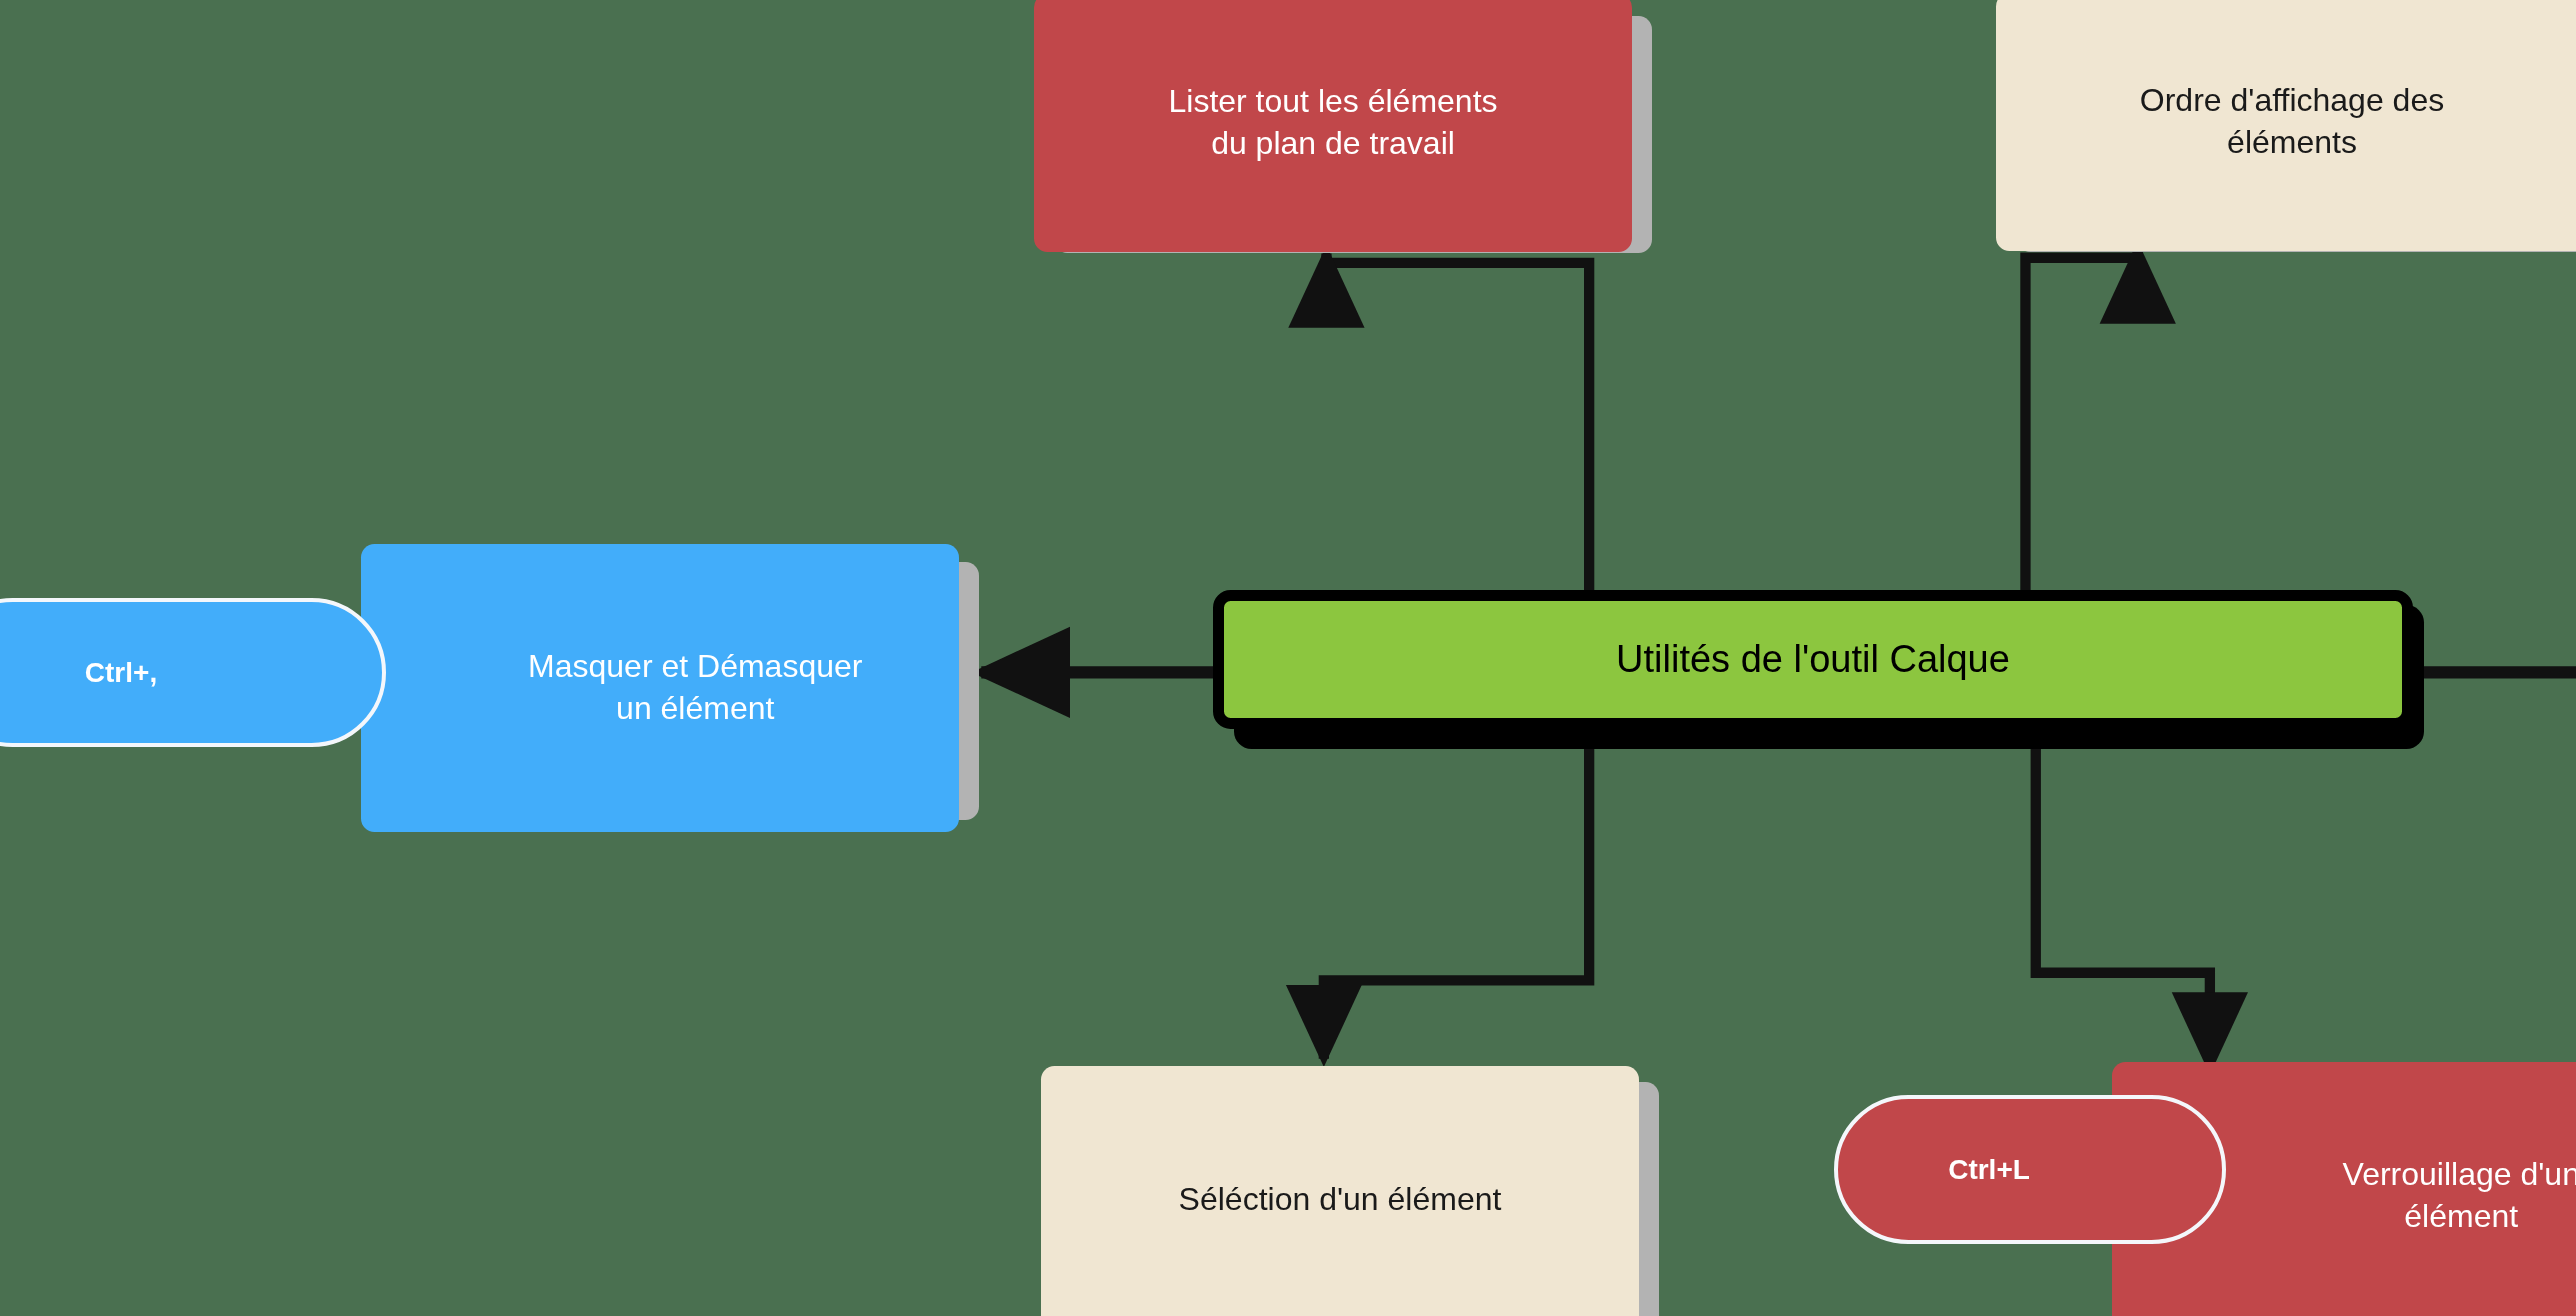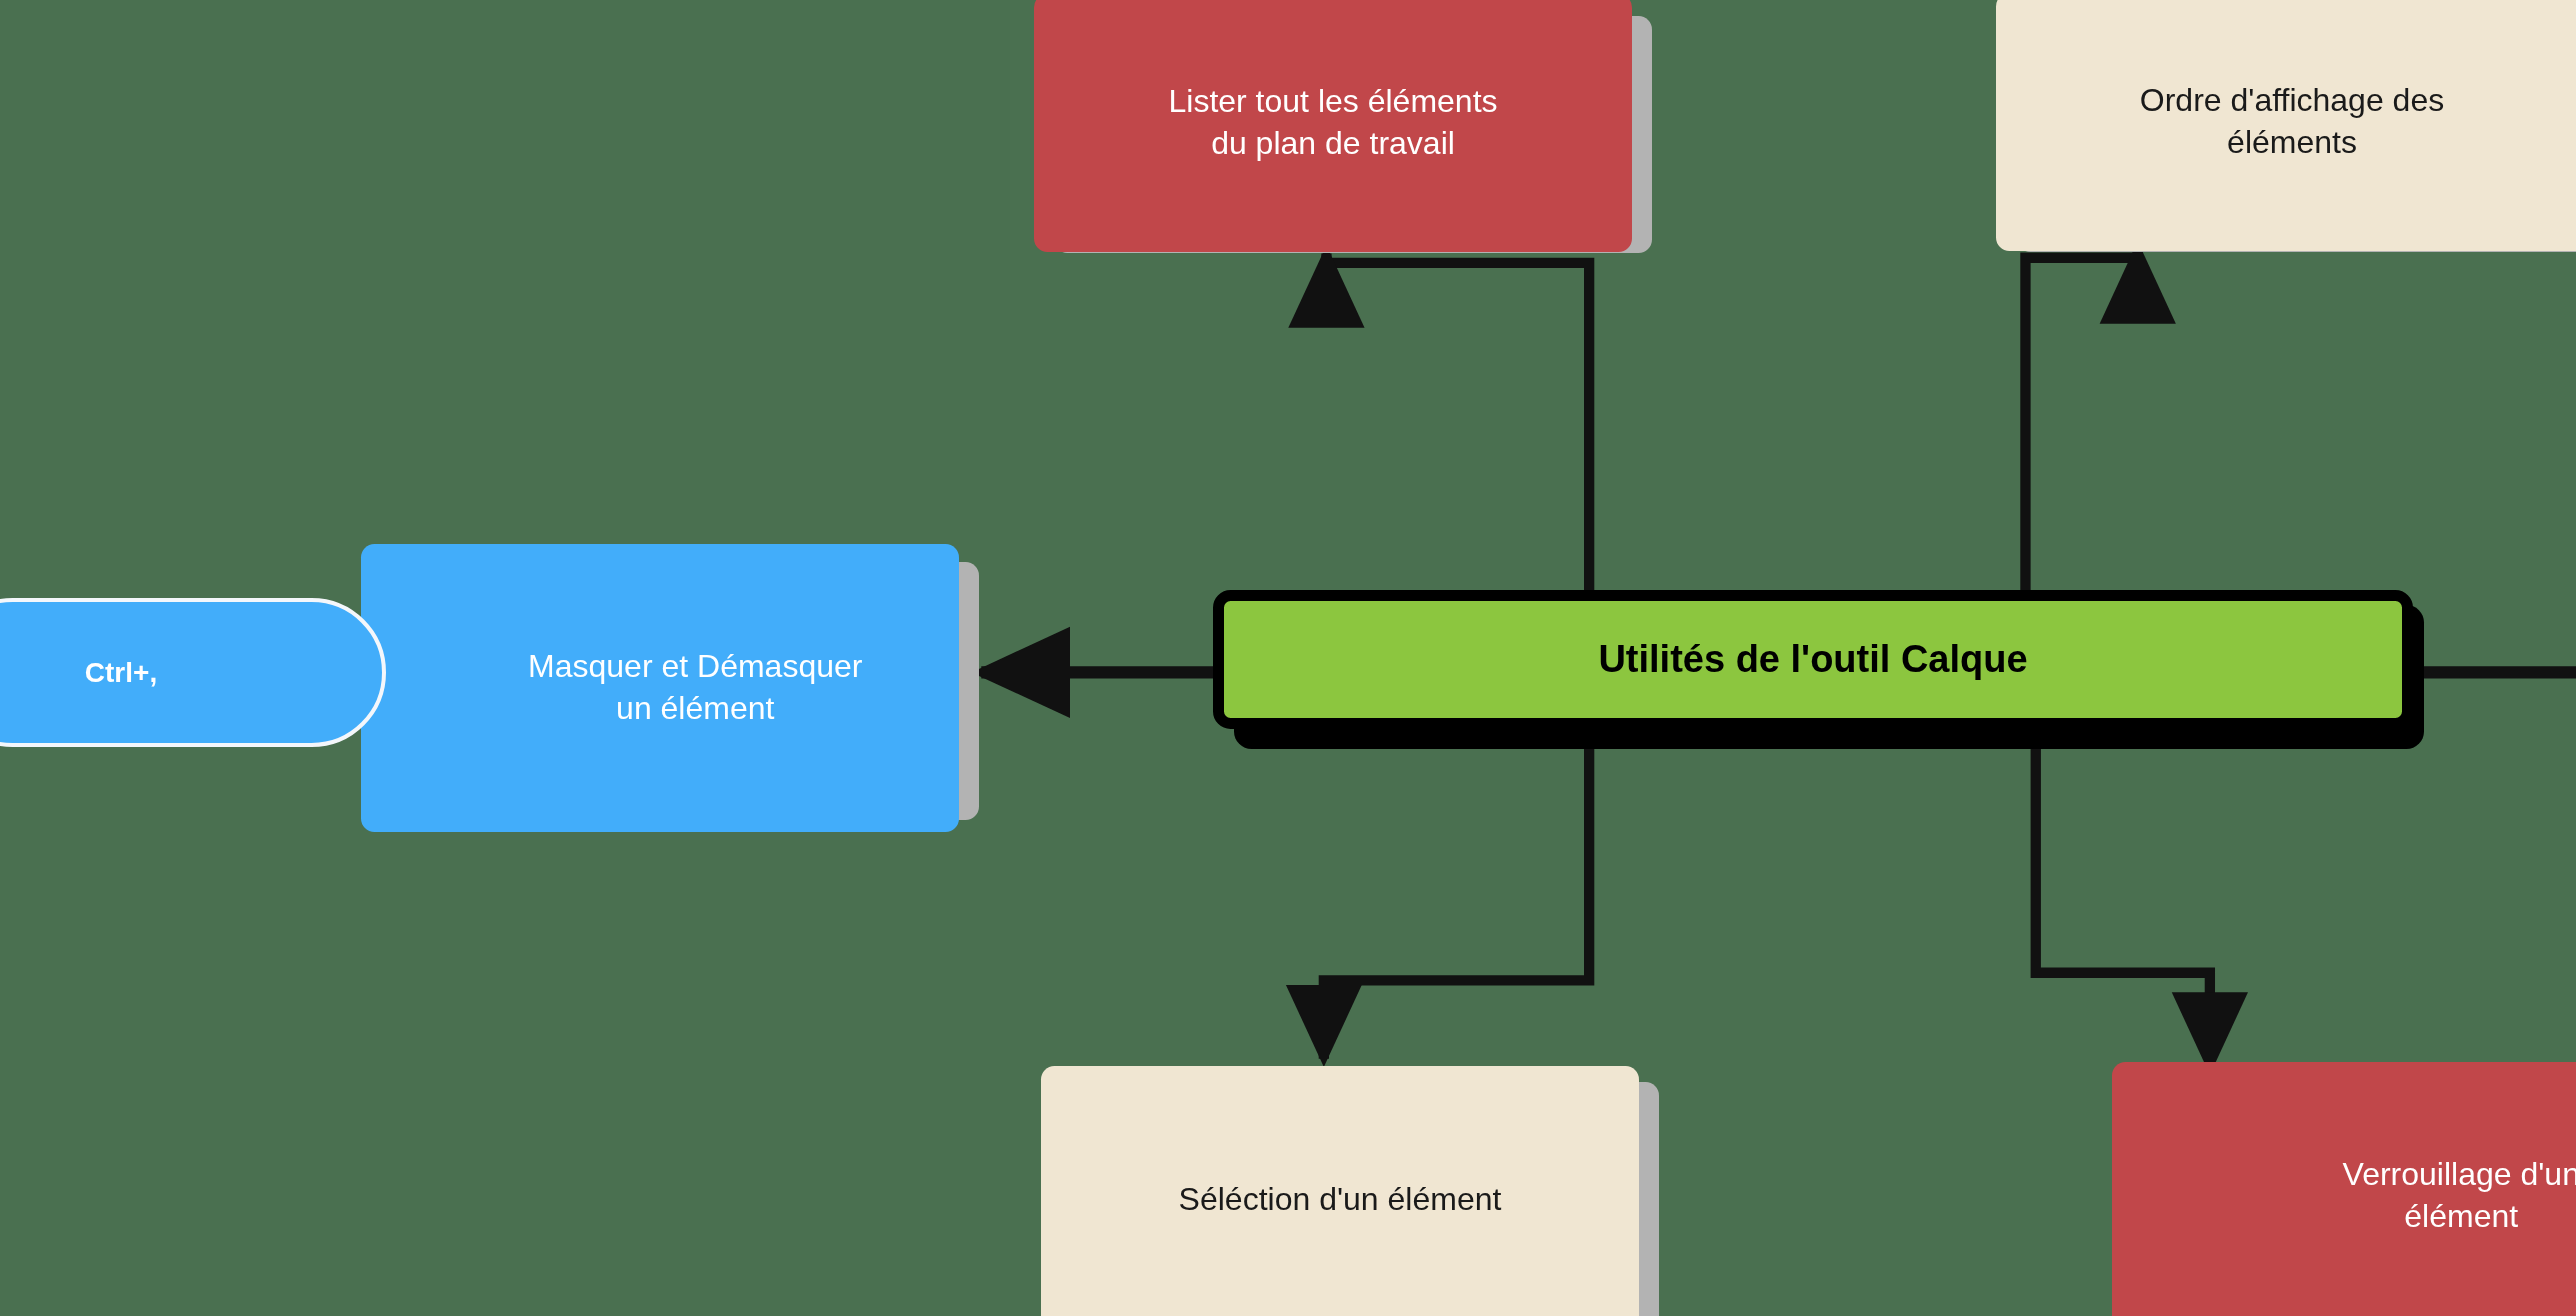--- a/index.html
+++ b/index.html
@@ -59,21 +59,21 @@
   
   #central {
     position: absolute;
     box-sizing: border-box;
     background: #8cc63f;
     border: 11.3px solid #000000;
     border-radius: 17.5px;
     display: flex;
     align-items: center;
     justify-content: center;
-    font-weight: bold;
+    font-weight: normal;
     color: #000000;
     z-index: 4;
   }
   #central-shadow {
     position: absolute;
     background: #000000;
     border-radius: 17.5px;
     z-index: 3;
   }
 
@@ -149,15 +149,18 @@
   </div>
 
   <div class="node n-cream" style="left:1041px; top:1066px; width:598px; height:268px; font-size:32px;">
     <span class="lbl">Séléction d'un élément</span>
   </div>
 
   <div class="node n-red" style="left:2112px; top:1062px; width:598px; height:268px; font-size:32px; padding-left:118px;">
     <span class="lbl">Verrouillage d'un
 élément</span>
   </div>
+  <div class="pill pill-red" style="left:1834px; top:1095px; width:392px; height:149px; font-size:28px; padding-right:82px;">
+    <span>Ctrl+L</span>
+  </div>
 
 </div>
 
 
 </body></html>

